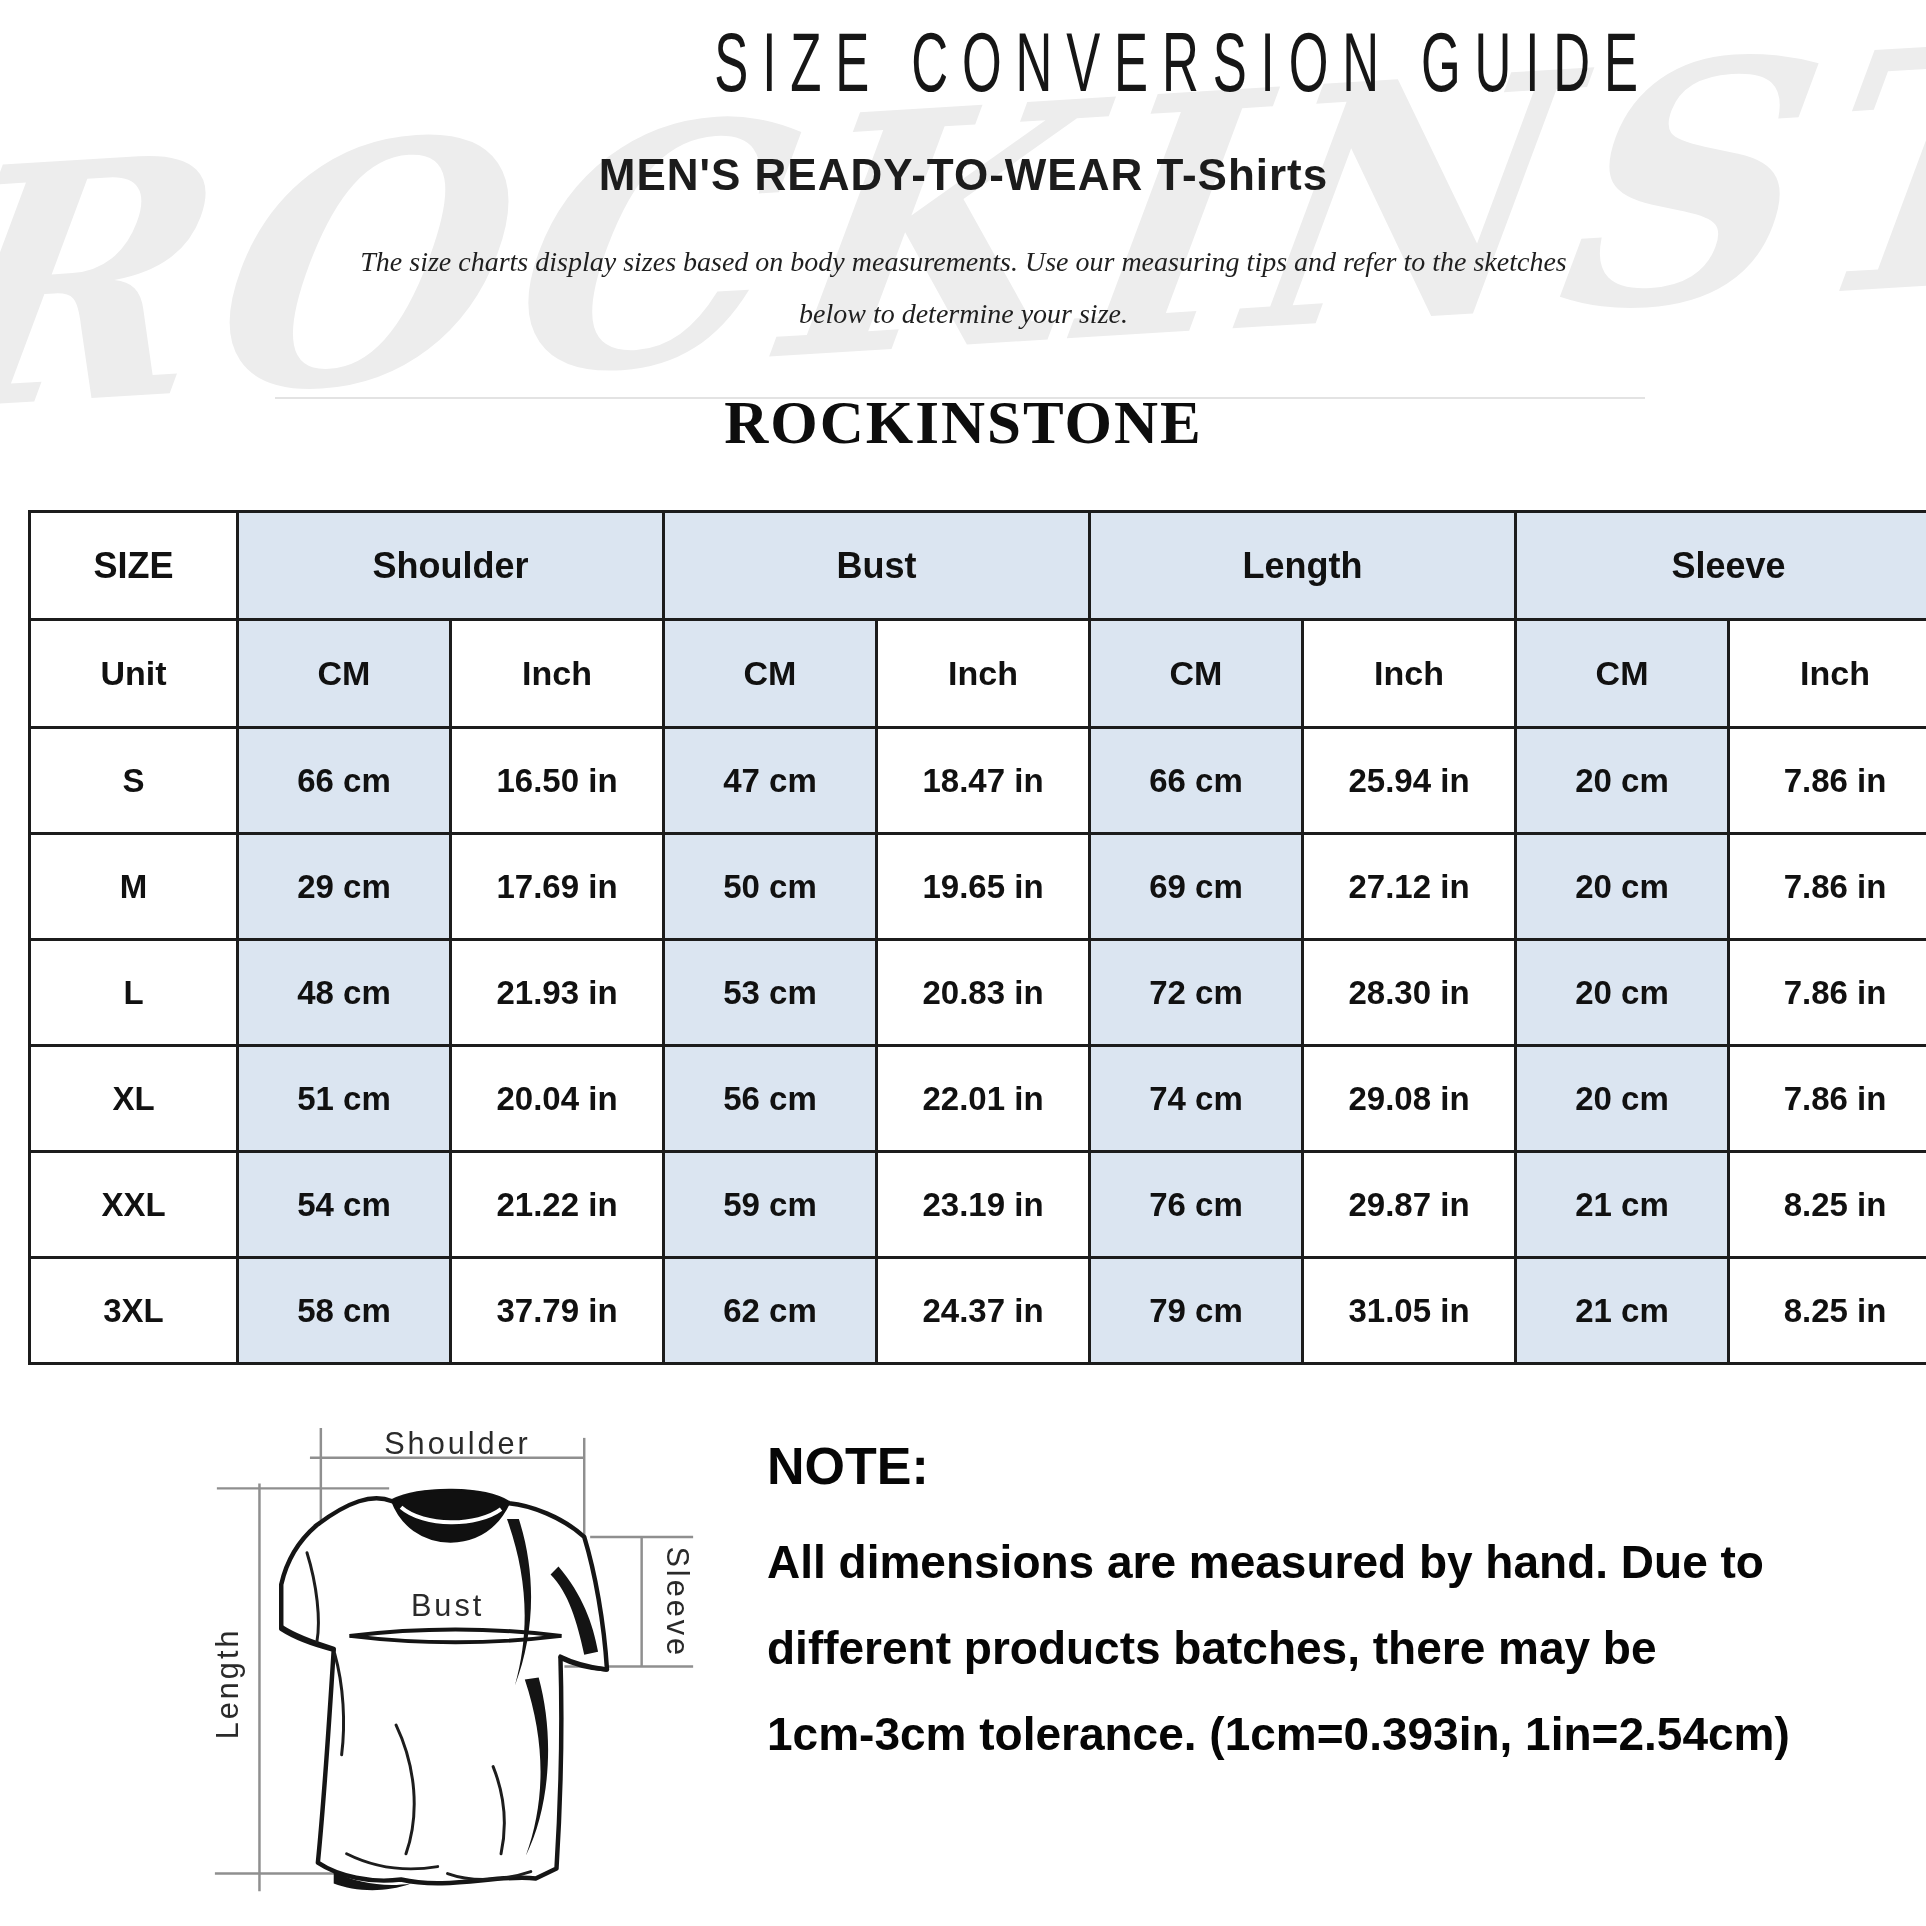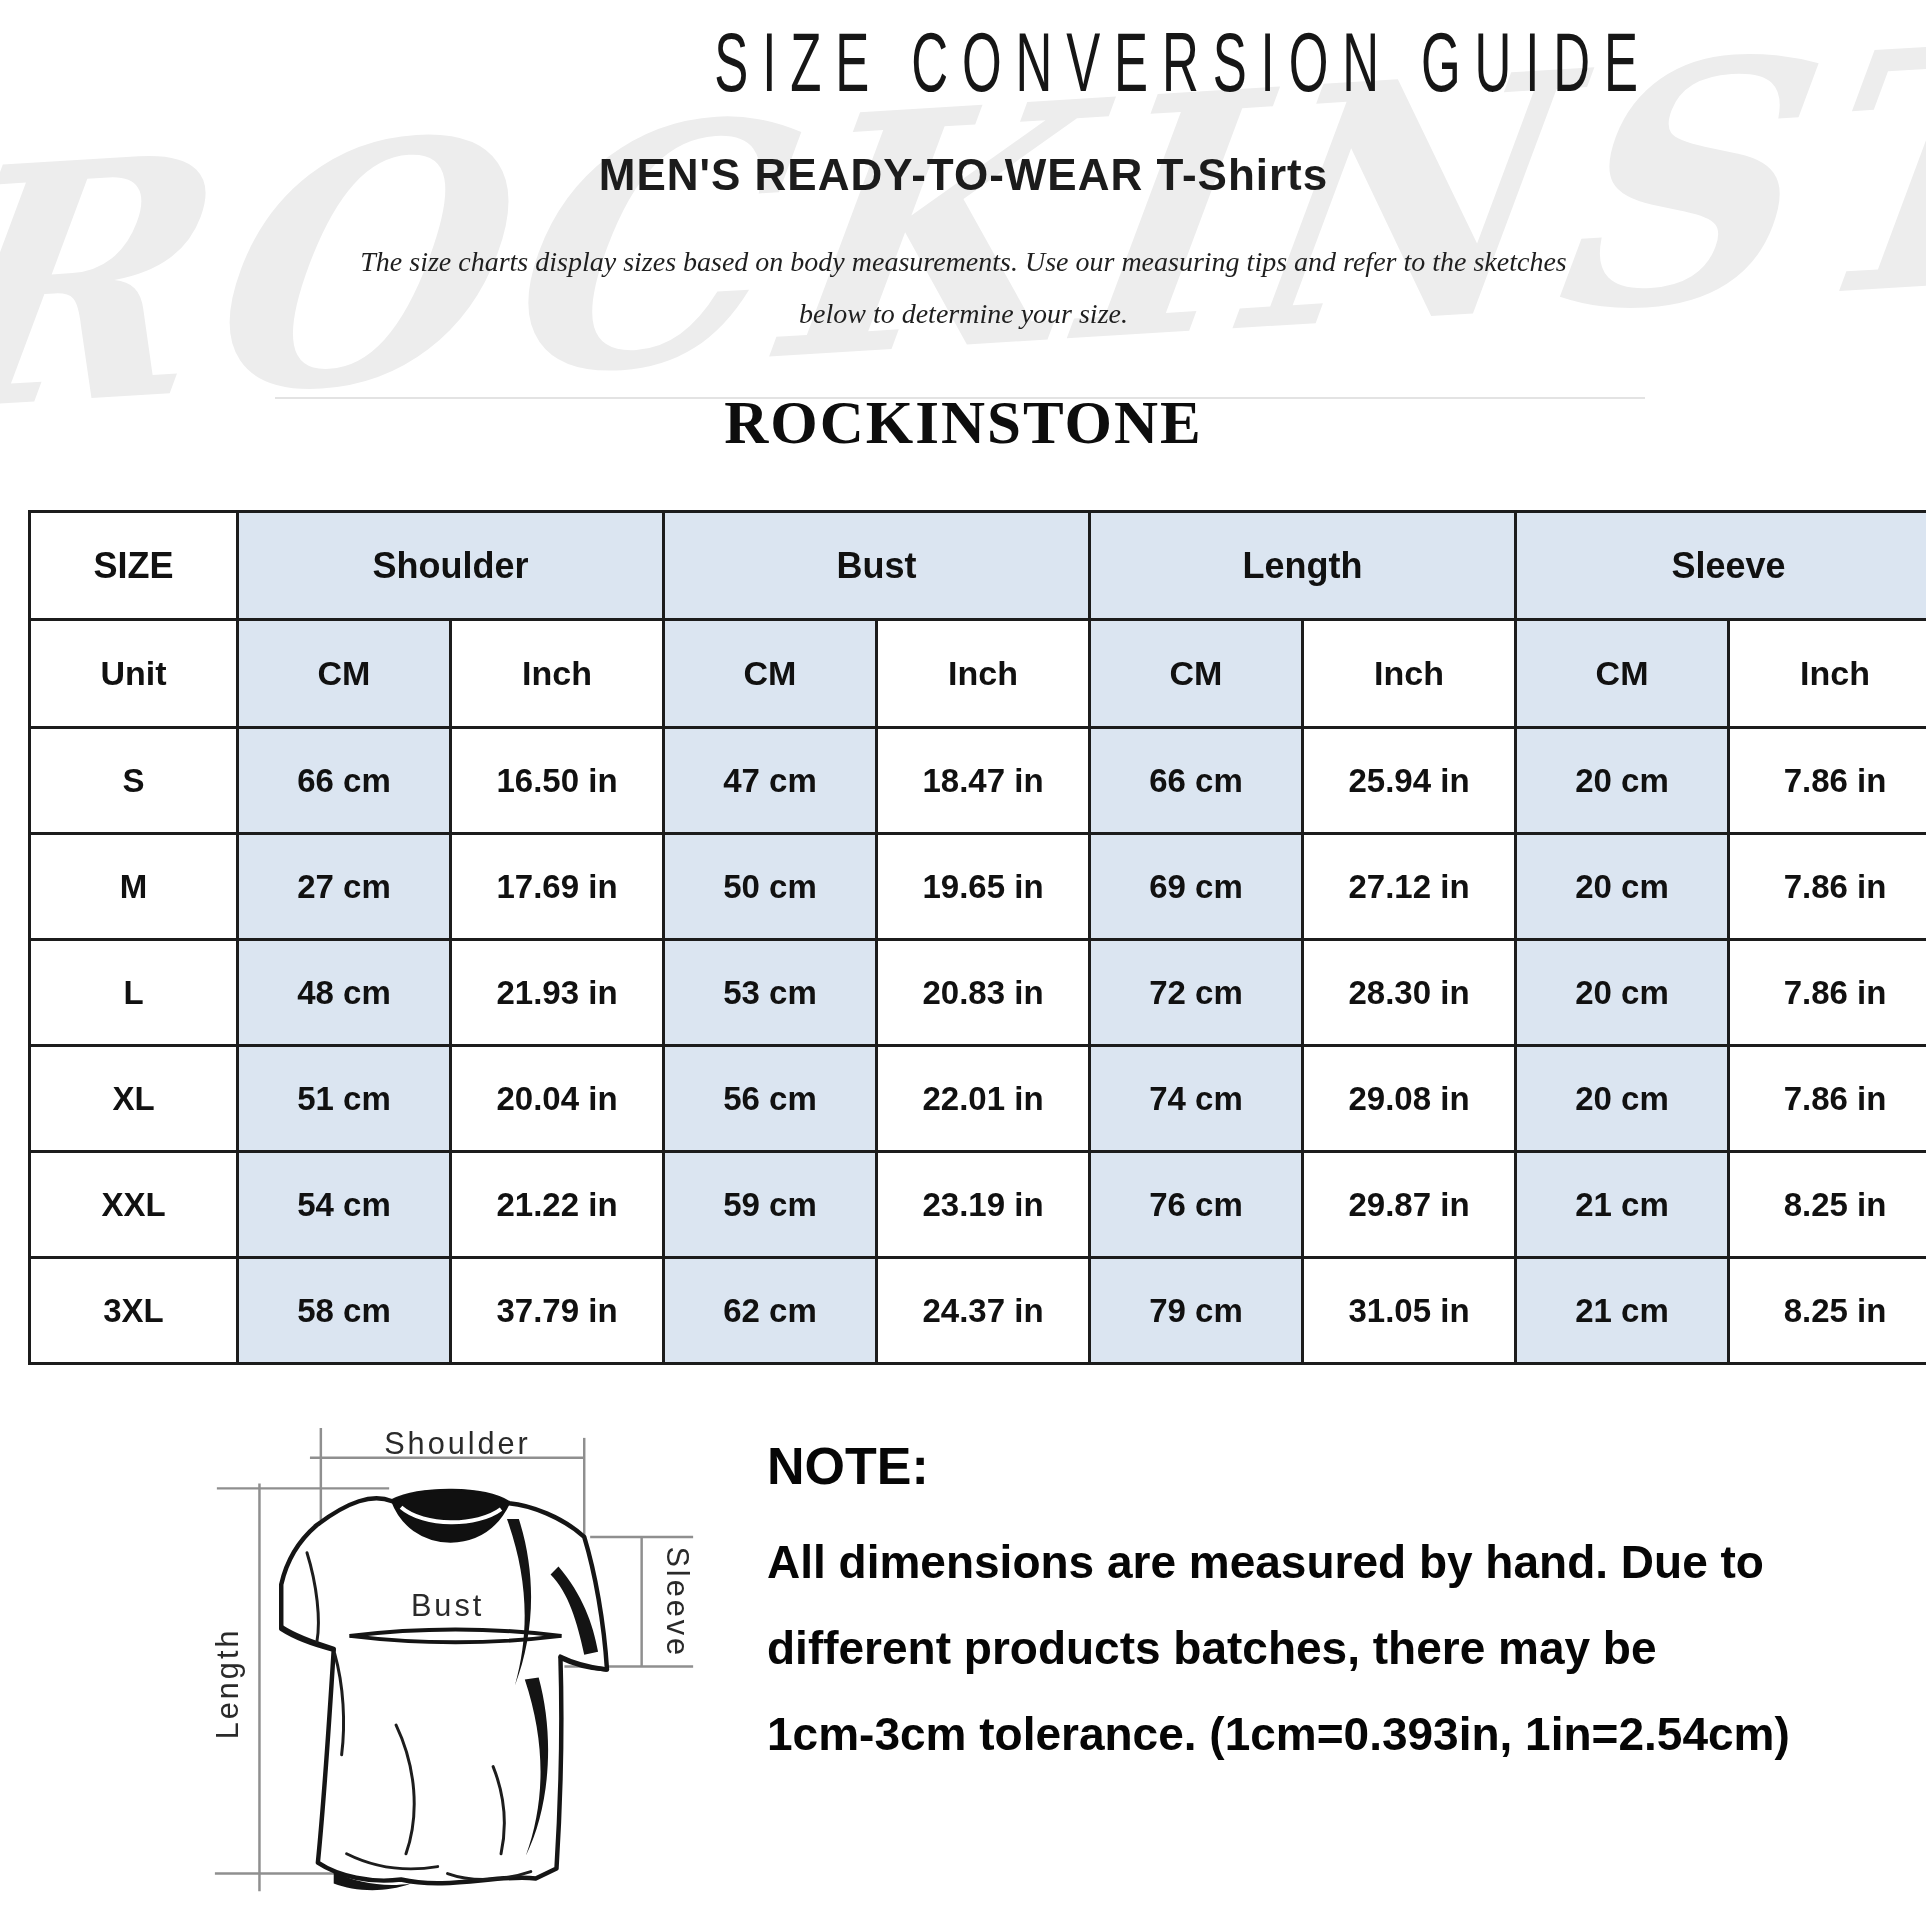--- a/index.html
+++ b/index.html
@@ -123,21 +123,21 @@
         <td class="white">16.50 in</td>
         <td class="blue">47 cm</td>
         <td class="white">18.47 in</td>
         <td class="blue">66 cm</td>
         <td class="white">25.94 in</td>
         <td class="blue">20 cm</td>
         <td class="white">7.86 in</td>
       </tr>
       <tr class="data-row">
         <td class="white c-size">M</td>
-        <td class="blue">27 cm</td>
+        <td class="blue">29 cm</td>
         <td class="white">17.69 in</td>
         <td class="blue">50 cm</td>
         <td class="white">19.65 in</td>
         <td class="blue">69 cm</td>
         <td class="white">27.12 in</td>
         <td class="blue">20 cm</td>
         <td class="white">7.86 in</td>
       </tr>
       <tr class="data-row">
         <td class="white c-size">L</td>

